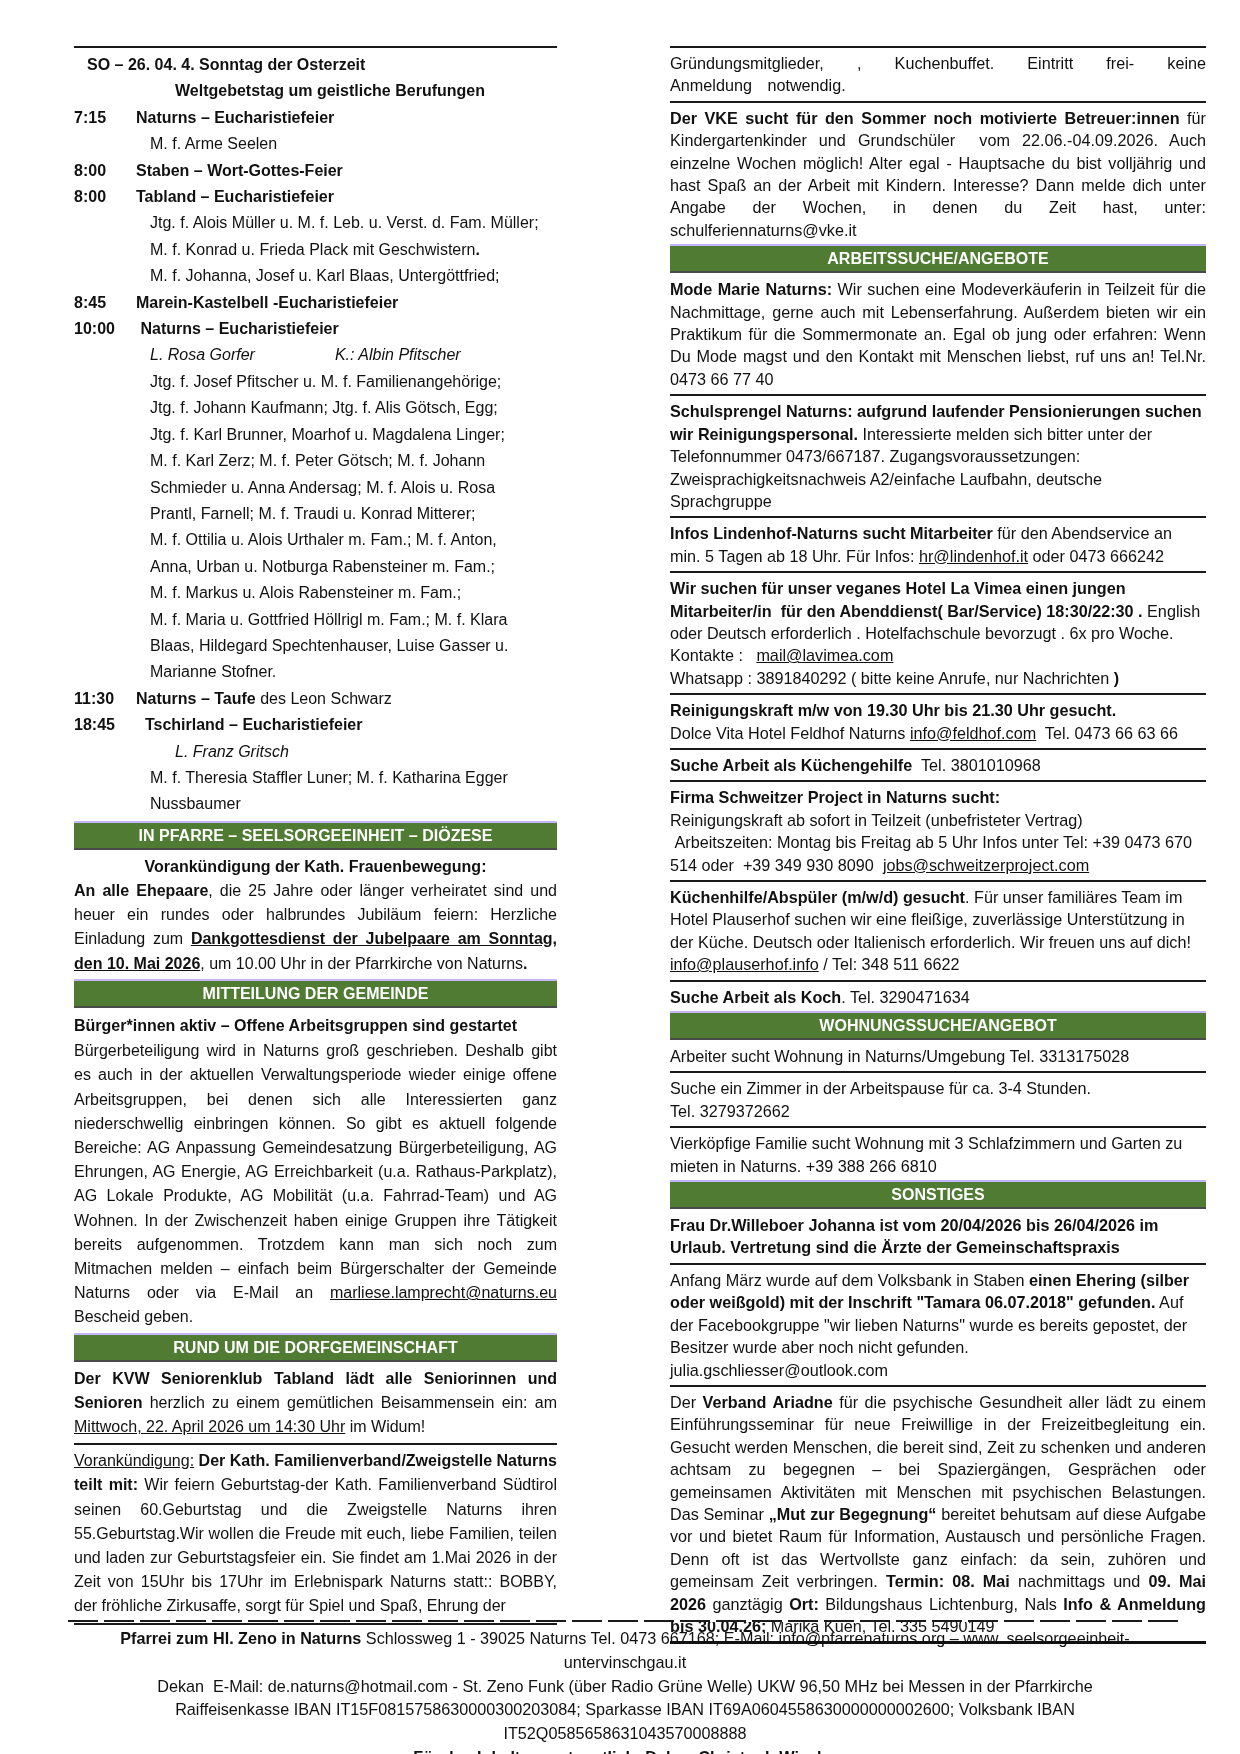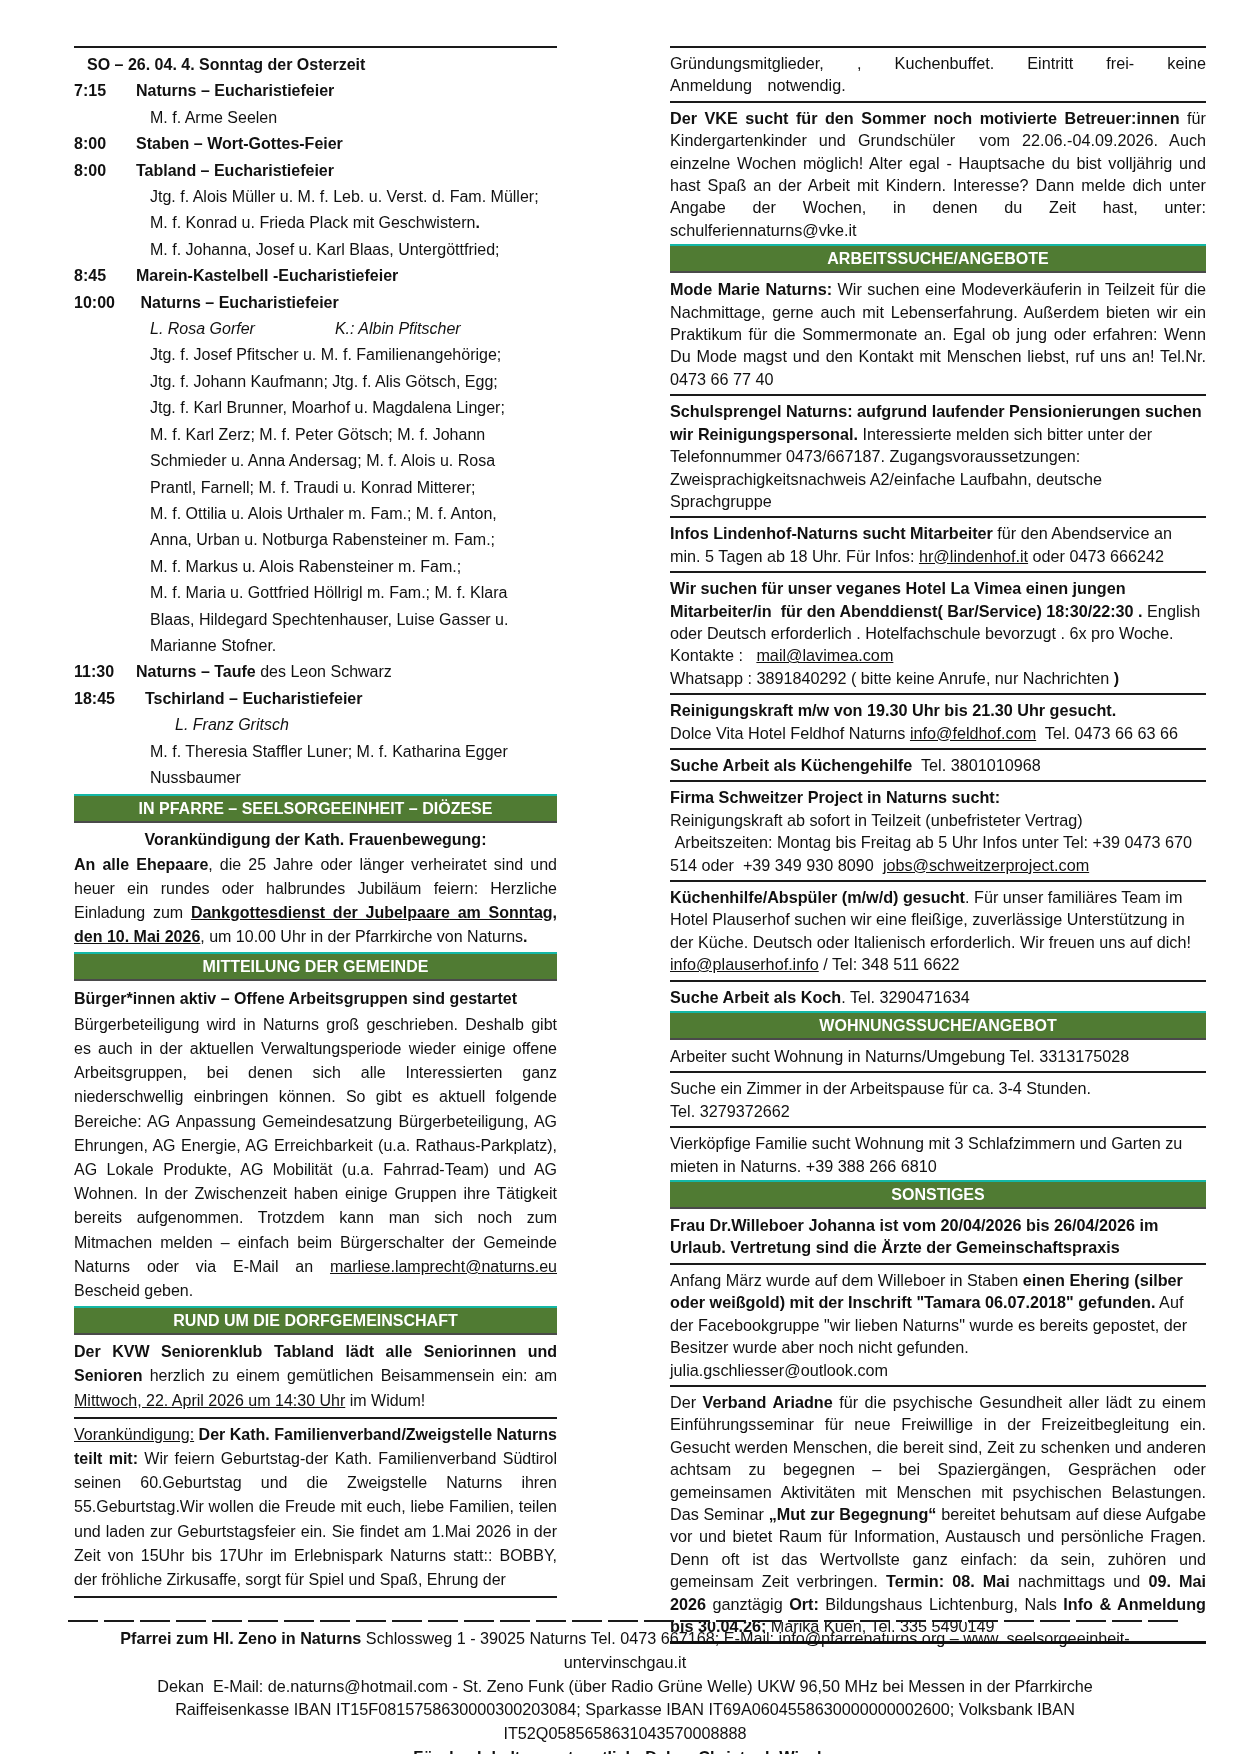--- a/index.html
+++ b/index.html
@@ -15,21 +15,21 @@
   #col-left .line,#col-left .sched{line-height:26.4px;}
   #col-left .p{line-height:24.2px;margin:0;}
   #col-right .p{line-height:22.4px;margin:0;}
   .rule{border-top:2px solid #1a1a1a;margin:4px 0;}
   .rule.thick{border-top:3px solid #111;}
   .rule:first-child{margin-top:0;}
   .bar{
     background:var(--bar,#507b33);color:var(--bartext,#fff);
     font-weight:bold;text-align:center;
     font-size:16px;line-height:25px;height:25px;
-    border-top:2px solid #14b8a6;border-bottom:2px solid #4a4a4a;
+    border-top:2px solid #c4b5fd;border-bottom:2px solid #4a4a4a;
     margin:3px 0 5px 0;
   }
   .b{font-weight:bold}
   .i{font-style:italic}
   .u{text-decoration:underline}
   .center{text-align:center}
   .justify{text-align:justify}
   .loose{word-spacing:11px}
   .i0{padding-left:13px}
   .i1{padding-left:76px}
@@ -45,20 +45,21 @@
     height:2px;margin-bottom:5px;
     background:repeating-linear-gradient(90deg,#1a1a1a 0 30px,#ffffff 30px 36px);
   }
 </style>
 </head>
 <body style="--bar: #507b33; --bartext: #ffffff; color: rgb(17, 17, 17);">
 
 <div id="col-left" class="col">
     <div class="rule"></div>
     <div class="line i0"><span class="b">SO – 26. 04. 4. Sonntag der Osterzeit</span></div>
+    <div class="line i2"><span class="b">Weltgebetstag um geistliche Berufungen</span></div>
     <div class="sched">
       <span class="time">7:15</span>
       <span class="rest"><span class="b">Naturns – Eucharistiefeier</span></span>
     </div>
     <div class="line i1"><span>M. f. Arme Seelen</span></div>
     <div class="sched">
       <span class="time">8:00</span>
       <span class="rest"><span class="b">Staben – Wort-Gottes-Feier</span></span>
     </div>
     <div class="sched">
@@ -137,21 +138,21 @@
     <div class="p"><span class="b">Suche Arbeit als Koch</span><span>. Tel. 3290471634</span></div>
     <div class="bar">WOHNUNGSSUCHE/ANGEBOT</div>
     <div class="p"><span>Arbeiter sucht Wohnung in Naturns/Umgebung Tel. 3313175028</span></div>
     <div class="rule"></div>
     <div class="p"><span>Suche ein Zimmer in der Arbeitspause für ca. 3-4 Stunden.</span><br><span>Tel. 3279372662</span></div>
     <div class="rule"></div>
     <div class="p"><span>Vierköpfige Familie sucht Wohnung mit 3 Schlafzimmern und Garten zu mieten in Naturns. +39 388 266 6810</span></div>
     <div class="bar">SONSTIGES</div>
     <div class="p"><span class="b">Frau Dr.Willeboer Johanna ist vom 20/04/2026 bis 26/04/2026 im Urlaub. Vertretung sind die Ärzte der Gemeinschaftspraxis</span></div>
     <div class="rule"></div>
-    <div class="p"><span>Anfang März wurde auf dem Willeboer in Staben </span><span class="b">einen Ehering (silber oder weißgold) mit der Inschrift "Tamara 06.07.2018" gefunden.</span><span> Auf der Facebookgruppe "wir lieben Naturns" wurde es bereits gepostet, der Besitzer wurde aber noch nicht gefunden.</span><br><span>julia.gschliesser@outlook.com</span></div>
+    <div class="p"><span>Anfang März wurde auf dem Volksbank in Staben </span><span class="b">einen Ehering (silber oder weißgold) mit der Inschrift "Tamara 06.07.2018" gefunden.</span><span> Auf der Facebookgruppe "wir lieben Naturns" wurde es bereits gepostet, der Besitzer wurde aber noch nicht gefunden.</span><br><span>julia.gschliesser@outlook.com</span></div>
     <div class="rule"></div>
     <div class="p justify"><span>Der </span><span class="b">Verband Ariadne</span><span> für die psychische Gesundheit aller lädt zu einem Einführungsseminar für neue Freiwillige in der Freizeitbegleitung ein. Gesucht werden Menschen, die bereit sind, Zeit zu schenken und anderen achtsam zu begegnen – bei Spaziergängen, Gesprächen oder gemeinsamen Aktivitäten mit Menschen mit psychischen Belastungen. Das Seminar </span><span class="b">„Mut zur Begegnung“</span><span> bereitet behutsam auf diese Aufgabe vor und bietet Raum für Information, Austausch und persönliche Fragen. Denn oft ist das Wertvollste ganz einfach: da sein, zuhören und gemeinsam Zeit verbringen. </span><span class="b">Termin: 08. Mai</span><span> nachmittags und </span><span class="b">09. Mai 2026</span><span> ganztägig </span><span class="b">Ort:</span><span> Bildungshaus Lichtenburg, Nals </span><span class="b">Info &amp; Anmeldung bis 30.04.26:</span><span> Marika Kuen, Tel. 335 5490149</span></div>
     <div class="rule thick"></div>
   </div>
 <div id="footer">
   <div class="dashline"></div>
   <div id="footer-lines">
       <div><span class="b">Pfarrei zum Hl. Zeno in Naturns</span><span> Schlossweg 1 - 39025 Naturns Tel. 0473 667168; E-Mail: info@pfarrenaturns.org – www. seelsorgeeinheit-untervinschgau.it</span></div>
       <div><span>Dekan&nbsp; E-Mail: de.naturns@hotmail.com - St. Zeno Funk (über Radio Grüne Welle) UKW 96,50 MHz bei Messen in der Pfarrkirche</span></div>
       <div><span>Raiffeisenkasse IBAN IT15F0815758630000300203084; Sparkasse IBAN IT69A0604558630000000002600; Volksbank IBAN IT52Q0585658631043570008888</span></div>

